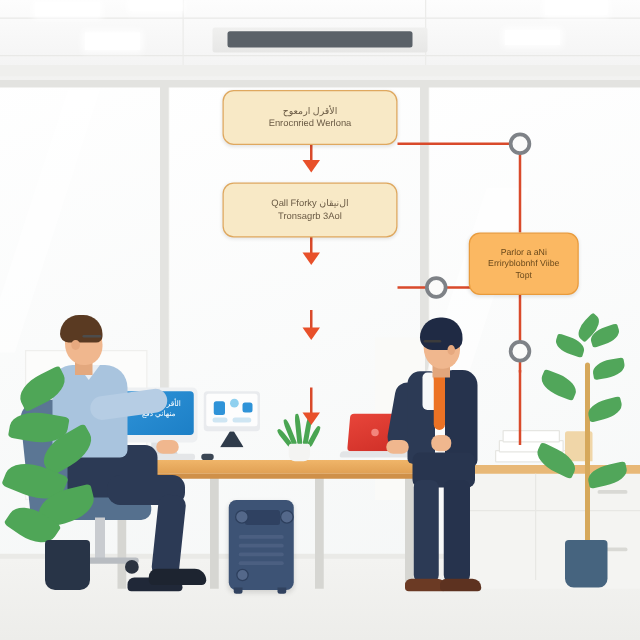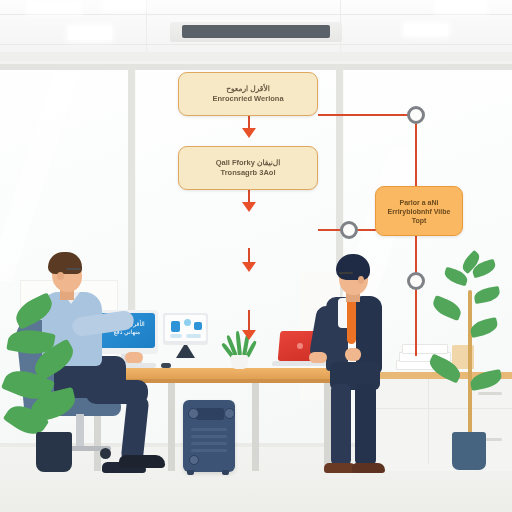--- a/index.html
+++ b/index.html
@@ -134,21 +134,21 @@
   .node{
     position:absolute;box-sizing:border-box;
     border-radius:9px;display:flex;align-items:center;justify-content:center;
     text-align:center;font-size:7.5px;line-height:10px;color:#6a5a44;
     box-shadow:0 1px 3px rgba(0,0,0,.10);
     padding:4px 8px;
   }
   .node.cream{background:#f8e9c6;border:1.2px solid #dfa85f;}
   .node.white{background:#ffffff;border:1.2px solid #d9ae73;color:#5d5443;}
   .node.amber{background:#fbb862;border:1.2px solid #e99b3c;color:#6b4a1c;}
-  .node .lines{white-space:pre-line;font-weight:bold;}
+  .node .lines{white-space:pre-line;}
   .gicon{position:absolute;left:9px;top:50%;transform:translateY(-50%);width:13px;height:13px;border-radius:50%;
     background:conic-gradient(from 200deg,#ea4335 0deg 90deg,#fbbc05 90deg 170deg,#34a853 170deg 250deg,#4285f4 250deg 360deg);}
   .gicon::after{content:"";position:absolute;left:3px;top:3px;width:7px;height:7px;border-radius:50%;background:#fff;}
   .gicon::before{content:"";position:absolute;right:0px;top:5px;width:7px;height:3.5px;background:#4285f4;border-radius:1px;z-index:2;}
 
   .vline{position:absolute;background:#d94a2b;width:2px;}
   .hline{position:absolute;background:#d94a2b;height:2px;}
   .arrow{position:absolute;width:0;height:0;border-left:7px solid transparent;border-right:7px solid transparent;border-top:10px solid #e8502a;}
   .dot{position:absolute;width:18px;height:18px;border-radius:50%;background:#fbfbfa;border:3px solid #7e8287;box-sizing:border-box;}
 </style>

